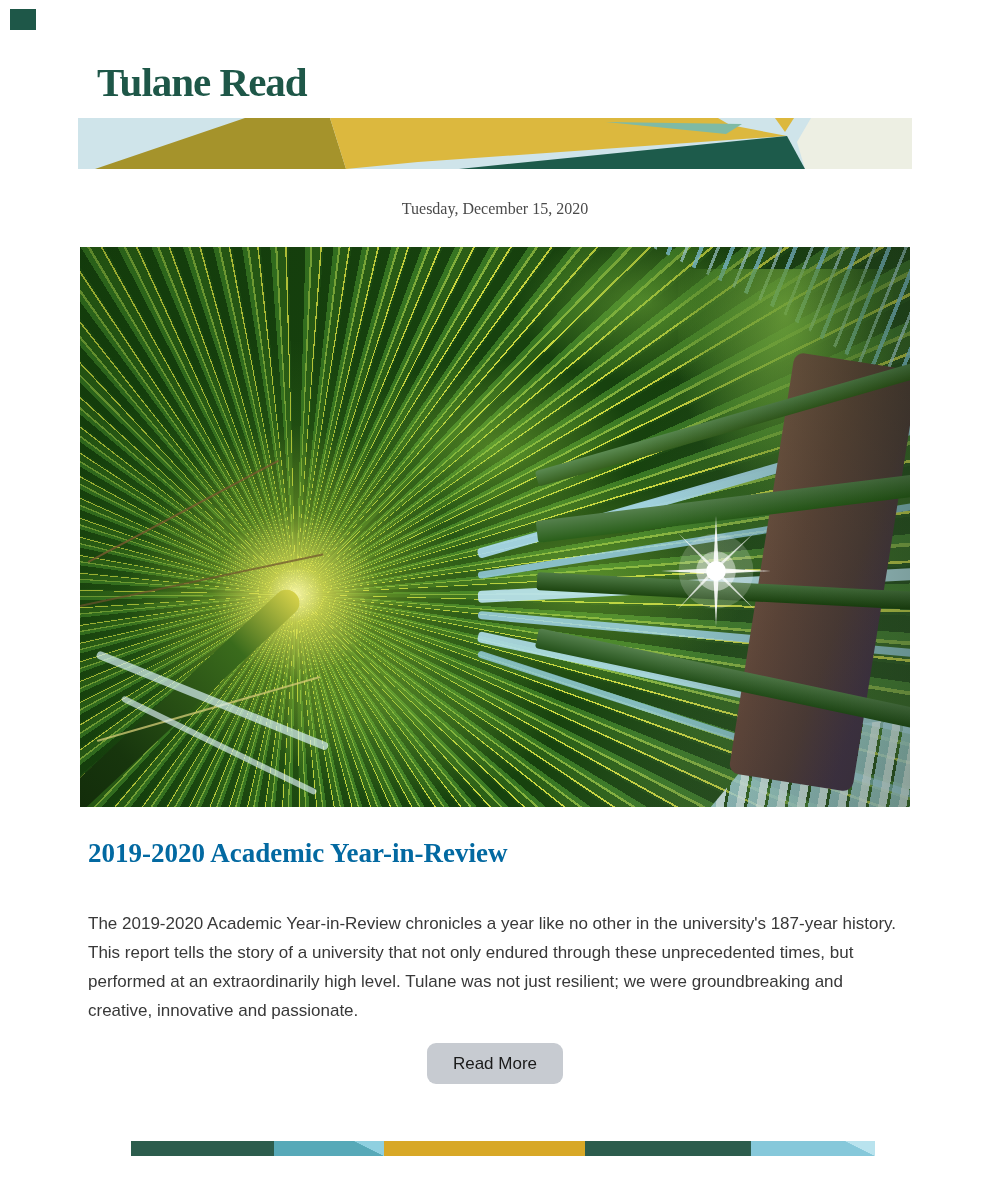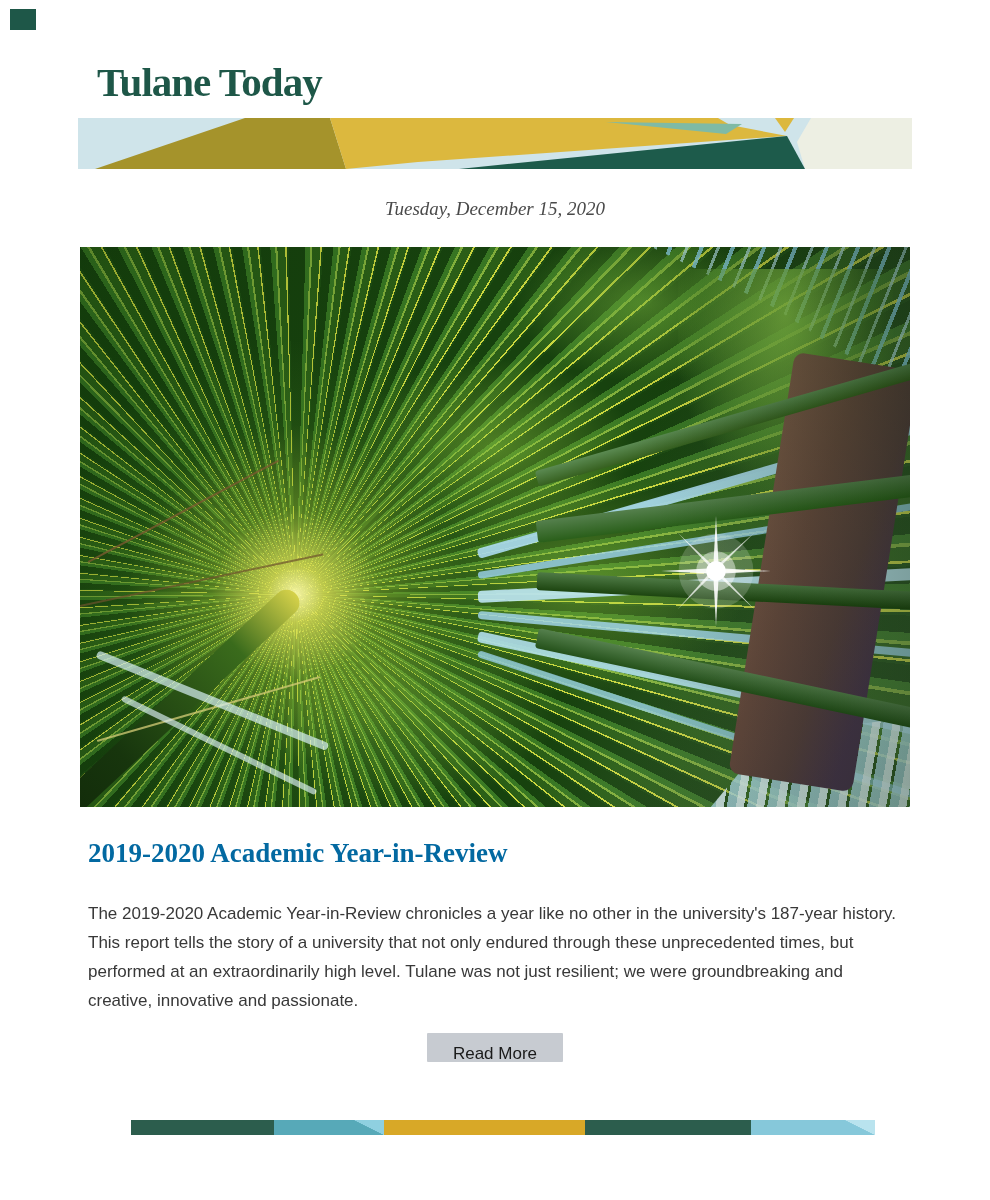--- a/index.html
+++ b/index.html
@@ -15,21 +15,21 @@
   .corner-mark{position:absolute; left:10px; top:9px; width:26px; height:21px;
        background:var(--brand_green);}
   .content{width:830px; margin:0 auto; position:relative;}
   
   .logo{padding-top:62px; padding-left:17px;}
   .logo h1{font-family:"Liberation Serif", serif; font-weight:bold; font-size:41px;
        line-height:40px; letter-spacing:-1px; color:var(--brand_green); cursor:pointer;}
   .banner{display:block; width:834px; height:51px; margin:16px 0 0 -2px;}
   
   .date-line{margin-top:29px; text-align:center; font-family:"Liberation Serif", serif;
-       font-size:19px; line-height:22px; color:var(--date_gray);font-style:italic;}
+       font-size:16px; line-height:22px; color:var(--date_gray);}
   
   .hero{position:relative; width:830px; height:560px; margin-top:27px; overflow:hidden;
         background:#2e661c; cursor:pointer;}
   .hero *{position:absolute;}
   .fan-base{inset:0;
     background:
       radial-gradient(circle at 26% 62%, rgba(255,252,170,.95) 0, rgba(228,230,90,.8) 4%, rgba(170,205,60,.4) 12%, rgba(90,150,40,.15) 24%, transparent 36%),
       radial-gradient(ellipse 200px 130px at 50% 36%, rgba(150,205,65,.45), transparent 70%),
       radial-gradient(ellipse 240px 160px at 60% 60%, rgba(158,210,72,.42), transparent 70%),
       radial-gradient(ellipse 210px 140px at 40% 82%, rgba(150,205,70,.35), transparent 70%),
@@ -66,38 +66,38 @@
   .b1{top:40%; height:16px; background:linear-gradient(to bottom,#5b8a52,#36601f); transform:rotate(-16deg);}
   .b2{top:49%; height:22px; background:linear-gradient(to bottom,#55804d,#2a5f1a); transform:rotate(-7deg);}
   .b3{top:58%; height:18px; background:linear-gradient(to bottom,#4e7a45,#1d4510); transform:rotate(3deg);}
   .b4{top:68%; height:20px; background:linear-gradient(to bottom,#55804d,#24511a); transform:rotate(12deg);}
   .vignette{inset:0;
         background:radial-gradient(circle at 26% 62%, transparent 52%, rgba(8,30,4,.25) 82%, rgba(6,25,4,.42) 100%);}
   .sun{left:70%; top:48%; width:110px; height:110px;}
   
   .article-title{margin:30px 0 0 8px; font-family:"Liberation Serif", serif; font-weight:bold;
         font-size:27px; line-height:32px; color:#0369a1;}
-  .article-body{margin:30px 0 0 8px; width:820px; font-size:17px; line-height:29px;
+  .article-body{margin:40px 0 0 8px; width:820px; font-size:17px; line-height:29px;
         color:var(--text_dark);}
   .cta-row{margin-top:18px; text-align:center;}
   .cta-button{display:inline-block; border:none; background:var(--button_gray); color:#1a1a1a;
-        font-family:"Liberation Sans", sans-serif; font-size:17px; padding:0 26px; height:29px;
-        line-height:41px; border-radius:1px; cursor:pointer;}
+        font-family:"Liberation Sans", sans-serif; font-size:17px; padding:0 26px; height:41px;
+        line-height:41px; border-radius:9px; cursor:pointer;}
   
   .footer-bar{display:flex; width:744px; height:15px; margin:57px 0 0 51px;}
 </style>
 </head>
 <body>
 
 <div class="corner-mark"></div>
 
 <div class="content">
 
   <div class="logo">
-    <h1>Tulane Today</h1>
+    <h1>Tulane Read</h1>
   </div>
 
   <svg class="banner" viewBox="0 0 834 51" preserveAspectRatio="none">
     <rect x="0" y="0" width="834" height="51" style="fill:var(--banner_light_blue)"></rect>
     <polygon points="733,0 834,0 834,51 727,51 719,24" style="fill:var(--banner_cream)"></polygon>
     <polygon points="17,51 167,0 252,0 268,51" style="fill:var(--banner_olive)"></polygon>
     <polygon points="252,0 640,0 652,7 709,18 340,44 268,51" style="fill:var(--banner_gold)"></polygon>
     <polygon points="381,51 709,18 727,51" style="fill:var(--banner_dark_green)"></polygon>
     <polygon points="528,4 664,6 648,16" style="fill:var(--banner_seafoam)"></polygon>
     <polygon points="697,0 716,0 707,14" style="fill:var(--banner_gold)"></polygon>

